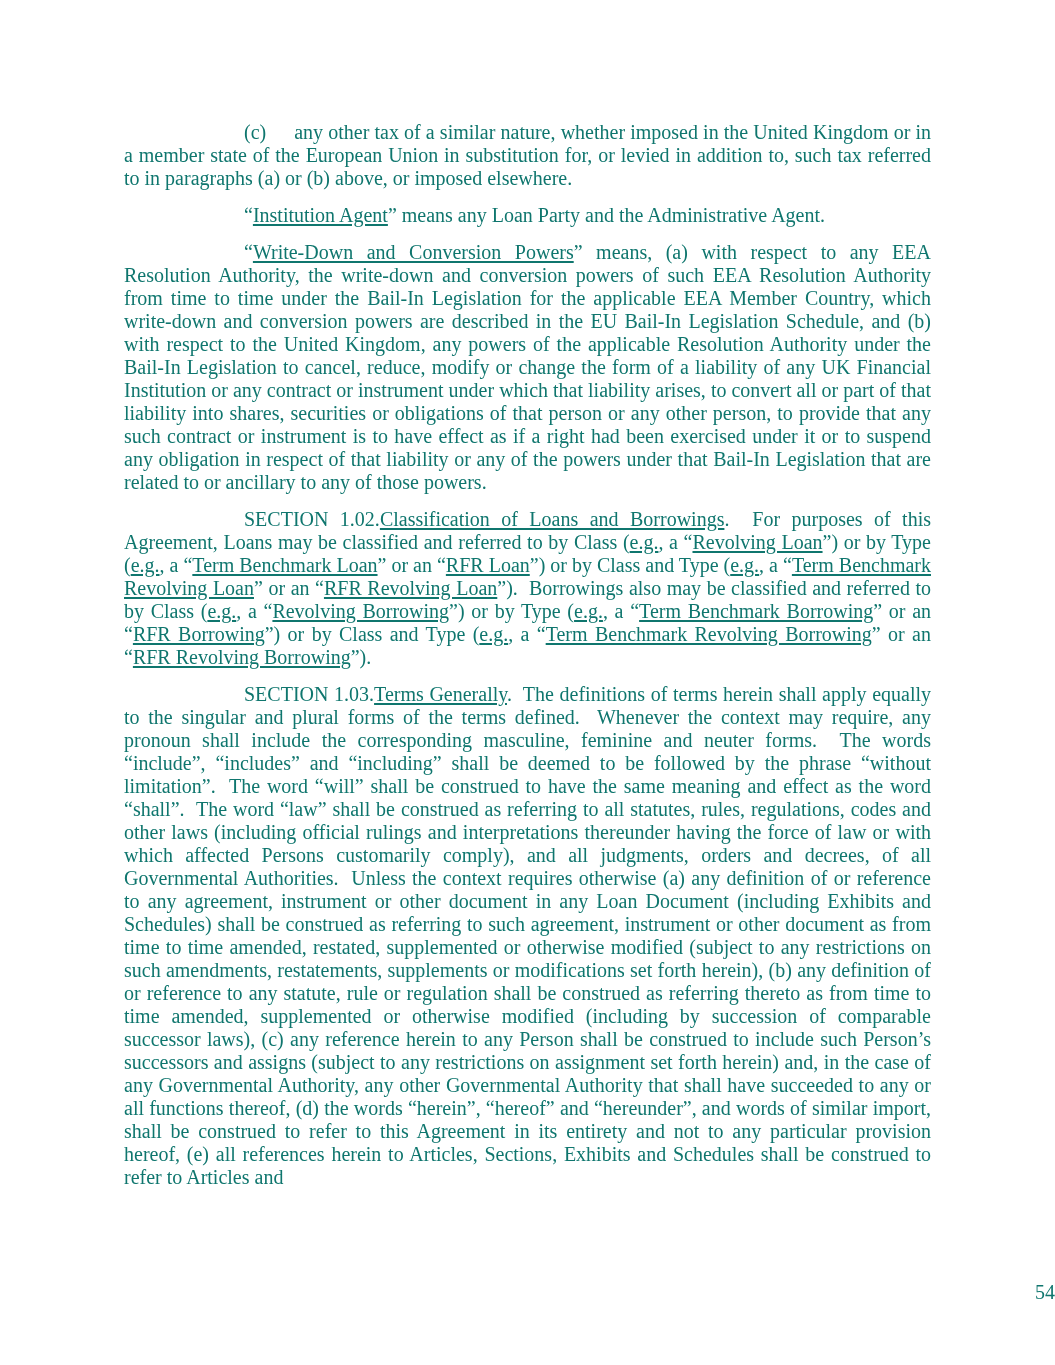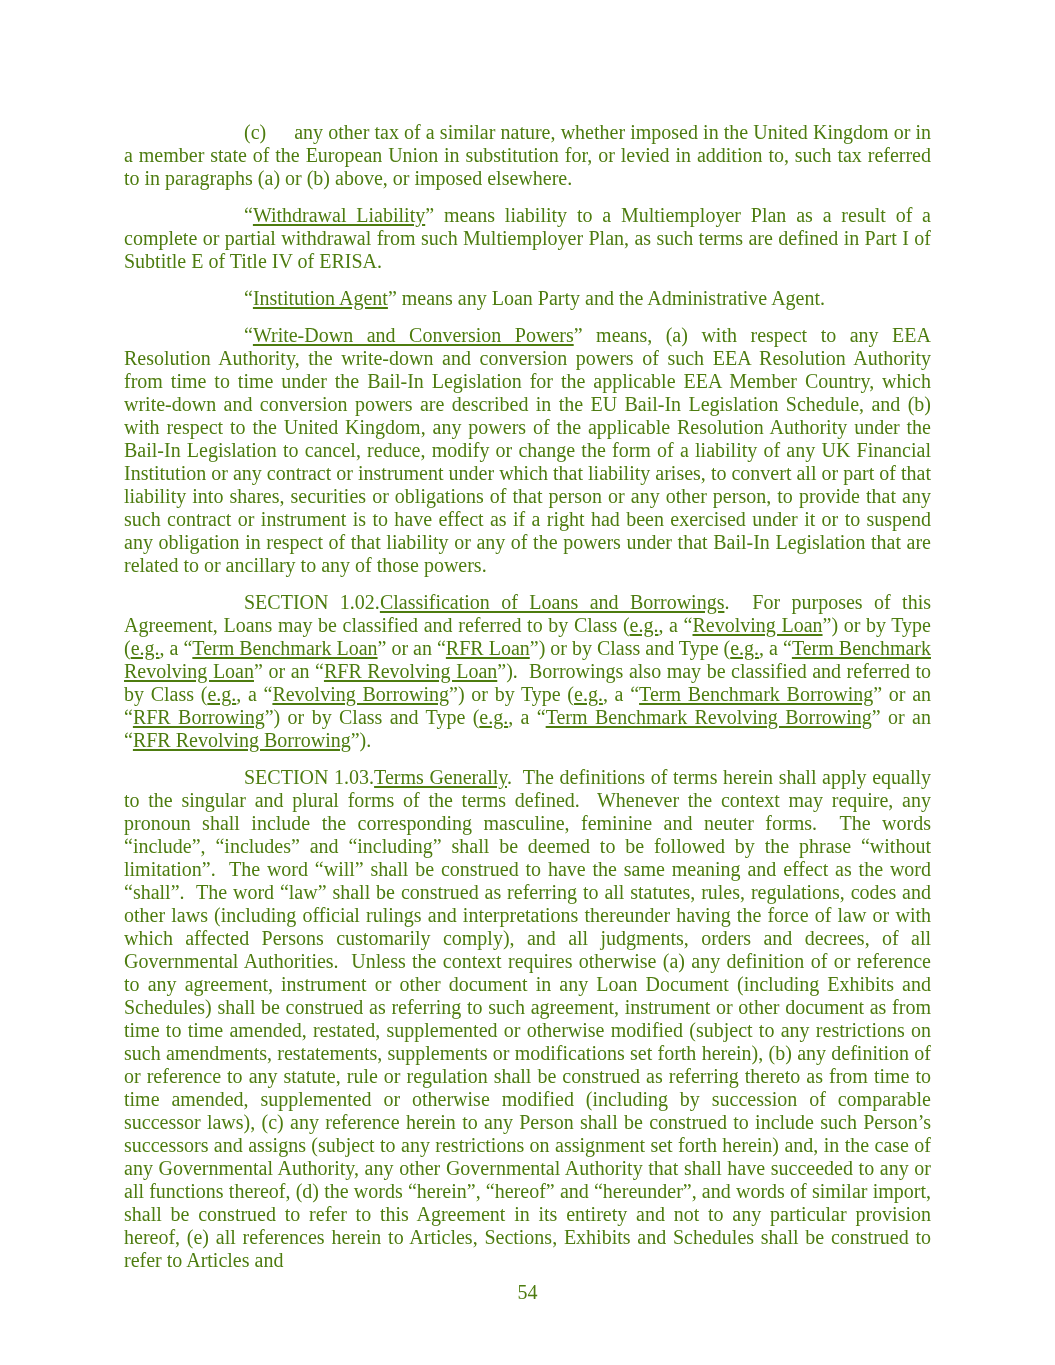--- a/index.html
+++ b/index.html
@@ -8,21 +8,21 @@
     background: #ffffff;
   }
   .page {
     position: relative;
     width: 1055px;
     height: 1365px;
     background: #ffffff;
     font-family: "Liberation Serif", "DejaVu Serif", serif;
     font-size: 20px;
     line-height: 23px;
-    color: #4d7c0f;
+    color: #0f766e;
     overflow: hidden;
   }
   .doc-body {
     position: absolute;
     top: 121px;
     left: 124px;
     width: 807px;
     text-align: justify;
   }
   .para {
@@ -35,30 +35,29 @@
   }
   .tab {
     display: inline-block;
     width: 28px;
   }
   .footer {
     position: absolute;
     top: 1281px;
     left: 0;
     width: 100%;
-    text-align: center;
+    text-align: right;
     font-size: 20px;
   }
 </style>
 </head>
 <body>
 
 <div class="page">
   <div class="doc-body" id="doc-body">
       <p class="para"><span>(c)</span><span class="tab"></span><span>any other tax of a similar nature, whether imposed in the United Kingdom or in a member state of the European Union in substitution for, or levied in addition to, such tax referred to in paragraphs (a) or (b) above, or imposed elsewhere.</span></p>
-      <p class="para"><span>“</span><span class="u">Withdrawal Liability</span><span>” means liability to a Multiemployer Plan as a result of a complete or partial withdrawal from such Multiemployer Plan, as such terms are defined in Part I of Subtitle E of Title IV of ERISA.</span></p>
       <p class="para"><span>“</span><span class="u">Institution Agent</span><span>” means any Loan Party and the Administrative Agent.</span></p>
       <p class="para"><span>“</span><span class="u">Write-Down and Conversion Powers</span><span>” means, (a) with respect to any EEA Resolution Authority, the write-down and conversion powers of such EEA Resolution Authority from time to time under the Bail-In Legislation for the applicable EEA Member Country, which write-down and conversion powers are described in the EU Bail-In Legislation Schedule, and (b) with respect to the United Kingdom, any powers of the applicable Resolution Authority under the Bail-In Legislation to cancel, reduce, modify or change the form of a liability of any UK Financial Institution or any contract or instrument under which that liability arises, to convert all or part of that liability into shares, securities or obligations of that person or any other person, to provide that any such contract or instrument is to have effect as if a right had been exercised under it or to suspend any obligation in respect of that liability or any of the powers under that Bail-In Legislation that are related to or ancillary to any of those powers.</span></p>
       <p class="para"><span>SECTION 1.02.</span><span class="u">Classification of Loans and Borrowings</span><span>.&nbsp; For purposes of this Agreement, Loans may be classified and referred to by Class (</span><span class="u">e.g.</span><span>, a “</span><span class="u">Revolving Loan</span><span>”) or by Type (</span><span class="u">e.g.</span><span>, a “</span><span class="u">Term Benchmark Loan</span><span>” or an “</span><span class="u">RFR Loan</span><span>”) or by Class and Type (</span><span class="u">e.g.</span><span>, a “</span><span class="u">Term Benchmark Revolving Loan</span><span>” or an “</span><span class="u">RFR Revolving Loan</span><span>”).&nbsp; Borrowings also may be classified and referred to by Class (</span><span class="u">e.g.</span><span>, a “</span><span class="u">Revolving Borrowing</span><span>”) or by Type (</span><span class="u">e.g.</span><span>, a “</span><span class="u">Term Benchmark Borrowing</span><span>” or an “</span><span class="u">RFR Borrowing</span><span>”) or by Class and Type (</span><span class="u">e.g.</span><span>, a “</span><span class="u">Term Benchmark Revolving Borrowing</span><span>” or an “</span><span class="u">RFR Revolving Borrowing</span><span>”).</span></p>
       <p class="para"><span>SECTION 1.03.</span><span class="u">Terms Generally</span><span>.&nbsp; The definitions of terms herein shall apply equally to the singular and plural forms of the terms defined.&nbsp; Whenever the context may require, any pronoun shall include the corresponding masculine, feminine and neuter forms.&nbsp; The words “include”, “includes” and “including” shall be deemed to be followed by the phrase “without limitation”.&nbsp; The word “will” shall be construed to have the same meaning and effect as the word “shall”.&nbsp; The word “law” shall be construed as referring to all statutes, rules, regulations, codes and other laws (including official rulings and interpretations thereunder having the force of law or with which affected Persons customarily comply), and all judgments, orders and decrees, of all Governmental Authorities.&nbsp; Unless the context requires otherwise (a) any definition of or reference to any agreement, instrument or other document in any Loan Document (including Exhibits and Schedules) shall be construed as referring to such agreement, instrument or other document as from time to time amended, restated, supplemented or otherwise modified (subject to any restrictions on such amendments, restatements, supplements or modifications set forth herein), (b) any definition of or reference to any statute, rule or regulation shall be construed as referring thereto as from time to time amended, supplemented or otherwise modified (including by succession of comparable successor laws), (c) any reference herein to any Person shall be construed to include such Person’s successors and assigns (subject to any restrictions on assignment set forth herein) and, in the case of any Governmental Authority, any other Governmental Authority that shall have succeeded to any or all functions thereof, (d) the words “herein”, “hereof” and “hereunder”, and words of similar import, shall be construed to refer to this Agreement in its entirety and not to any particular provision hereof, (e) all references herein to Articles, Sections, Exhibits and Schedules shall be construed to refer to Articles and</span></p>
     </div>
   <div class="footer">54</div>
 </div>
 
 </body></html>

